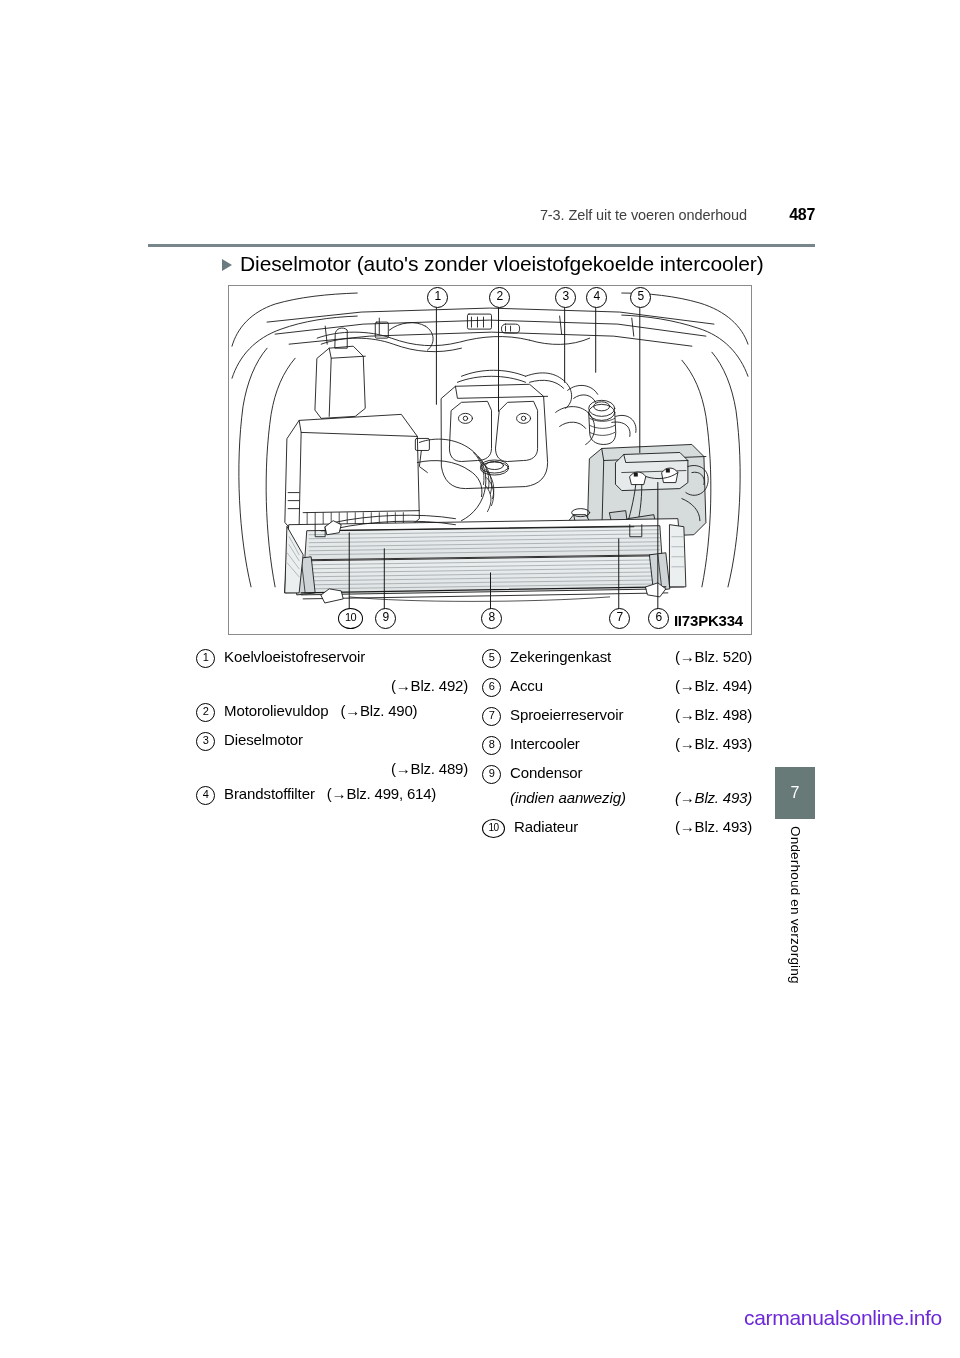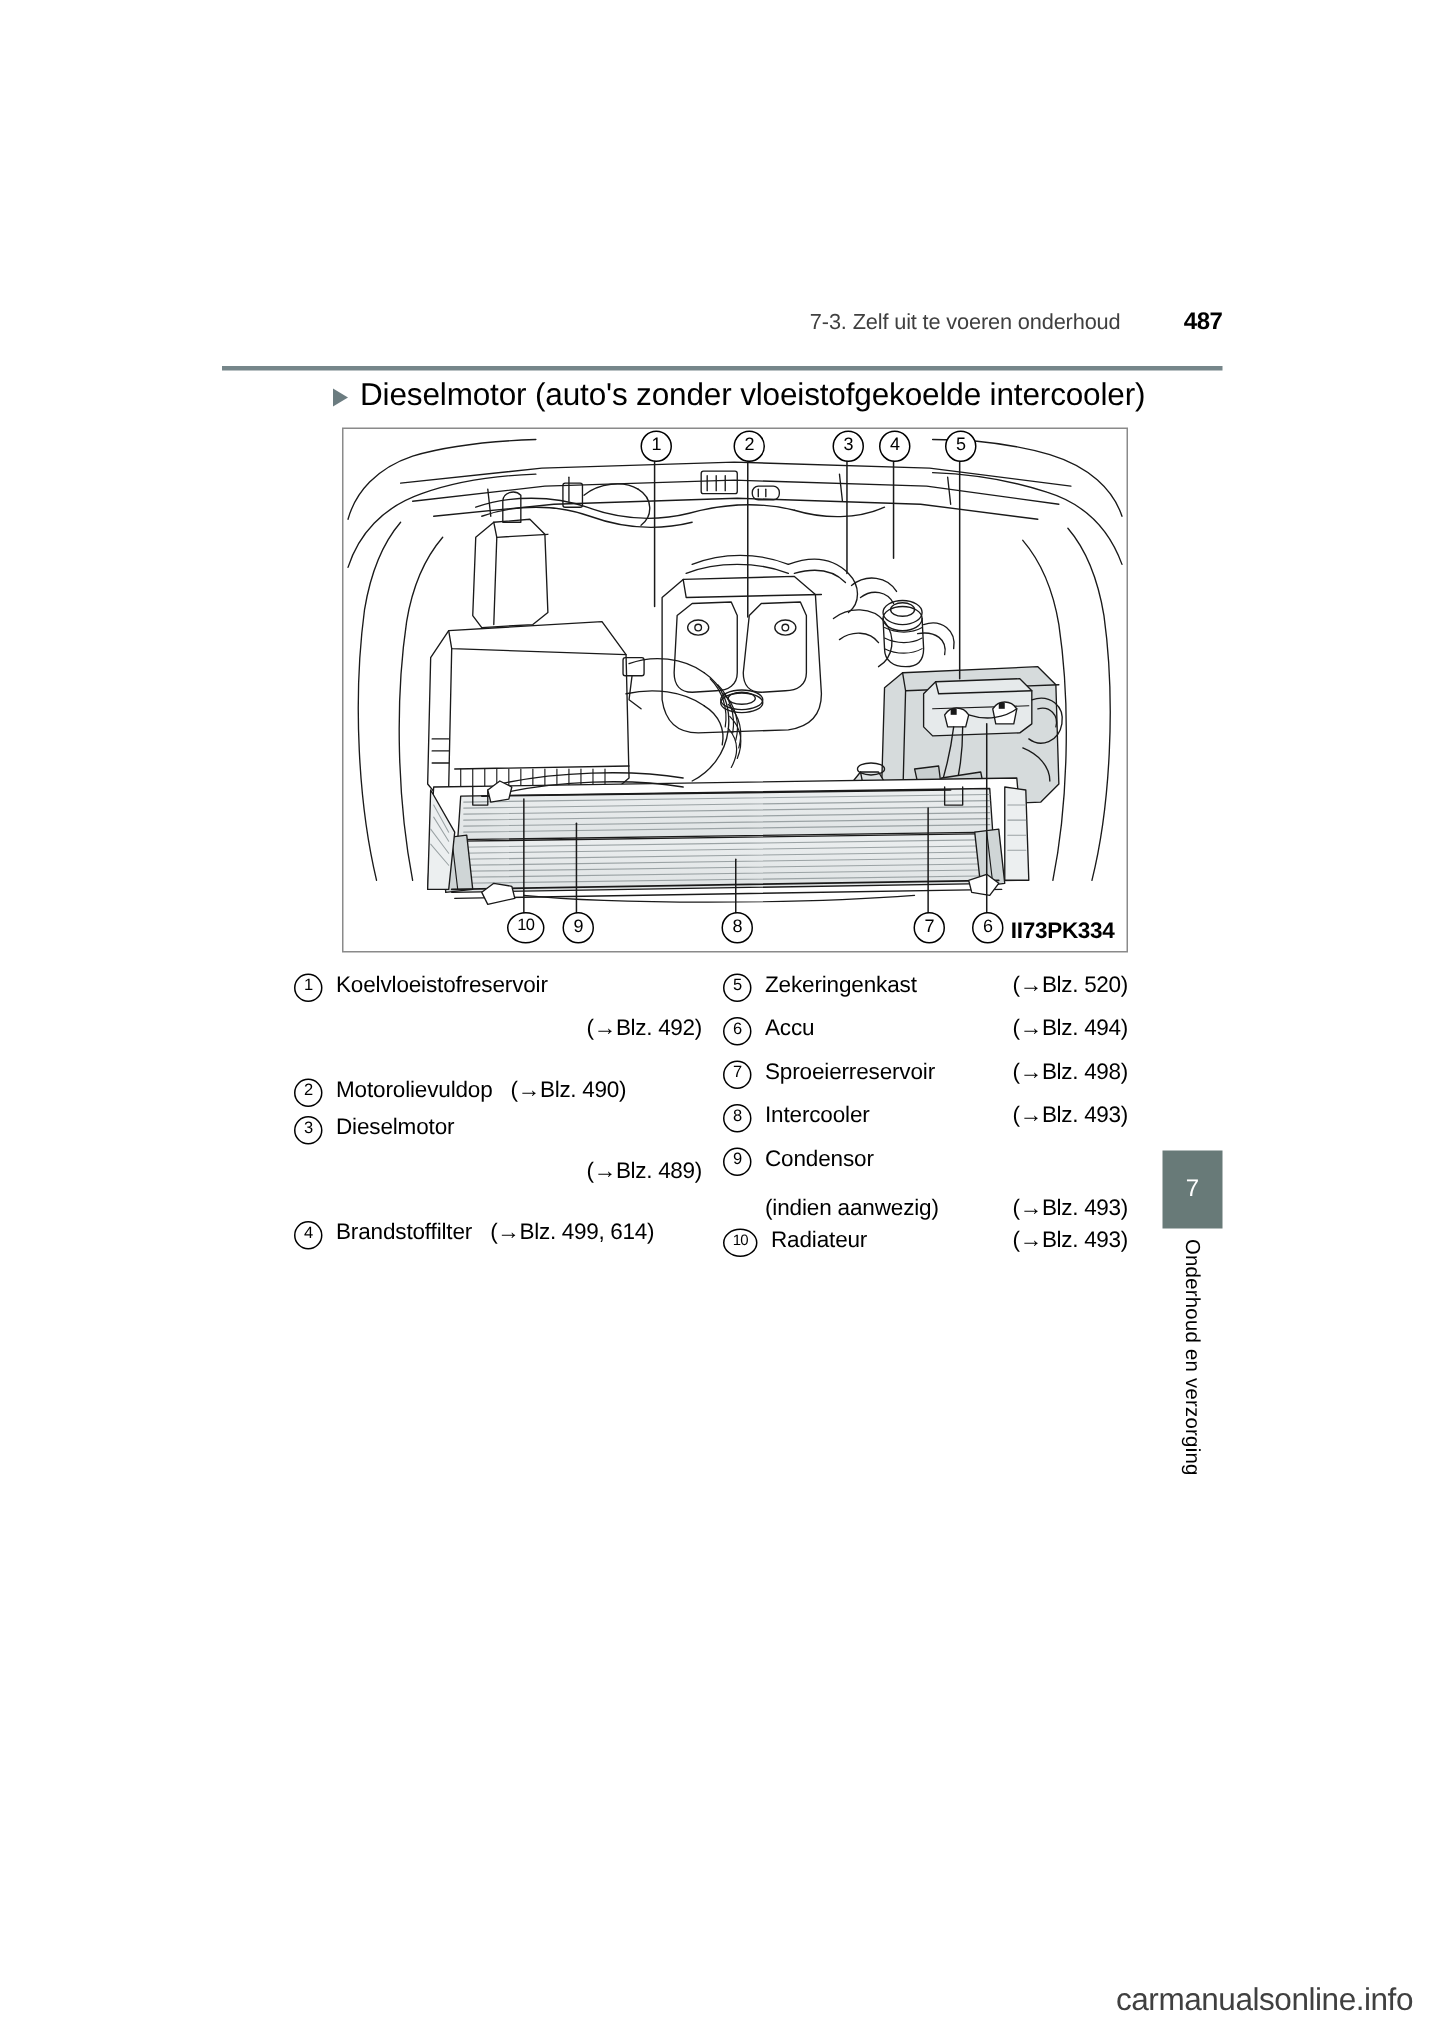--- a/index.html
+++ b/index.html
@@ -162,31 +162,32 @@
     font-size: 15px;
     letter-spacing: -0.1px;
     white-space: nowrap;
   }
   .cap-ref {
     font-size: 15px;
     letter-spacing: -0.2px;
     white-space: nowrap;
     margin-left: auto;
   }
-  .cap-ref.spaced { margin-left: 12px; margin-top: 16px; }
+  .cap-ref.spaced { margin-left: 12px; }
   .cap-wrapline {
     display: flex;
     justify-content: flex-end;
     min-height: 25px;
     align-items: center;
   }
   .cap-sub {
     display: flex;
-    align-items: flex-end;
+    align-items: flex-start;
     min-height: 25px;
+    font-style: italic;
   }
   .cap-sub .cap-num { visibility: hidden; }
 
   
   #side-tab {
     position: absolute;
     left: 775px;
     top: 767px;
     width: 40px;
     height: 52px;
@@ -211,23 +212,23 @@
     font-size: 13.5px;
     letter-spacing: 0.2px;
     white-space: nowrap;
     color: #000;
   }
 
   
   #watermark {
     position: absolute;
     right: 18px;
-    bottom: 12px;
+    bottom: 28px;
     font-size: 21px;
-    color: #404040;
+    color: #6d28d9;
     letter-spacing: -0.3px;
     margin-top: 40px;
   }
 </style>
 </head>
 <body>
 
 <div id="header-area">
   <div id="header-row">
     <div id="breadcrumb">7-3. Zelf uit te voeren onderhoud</div>

